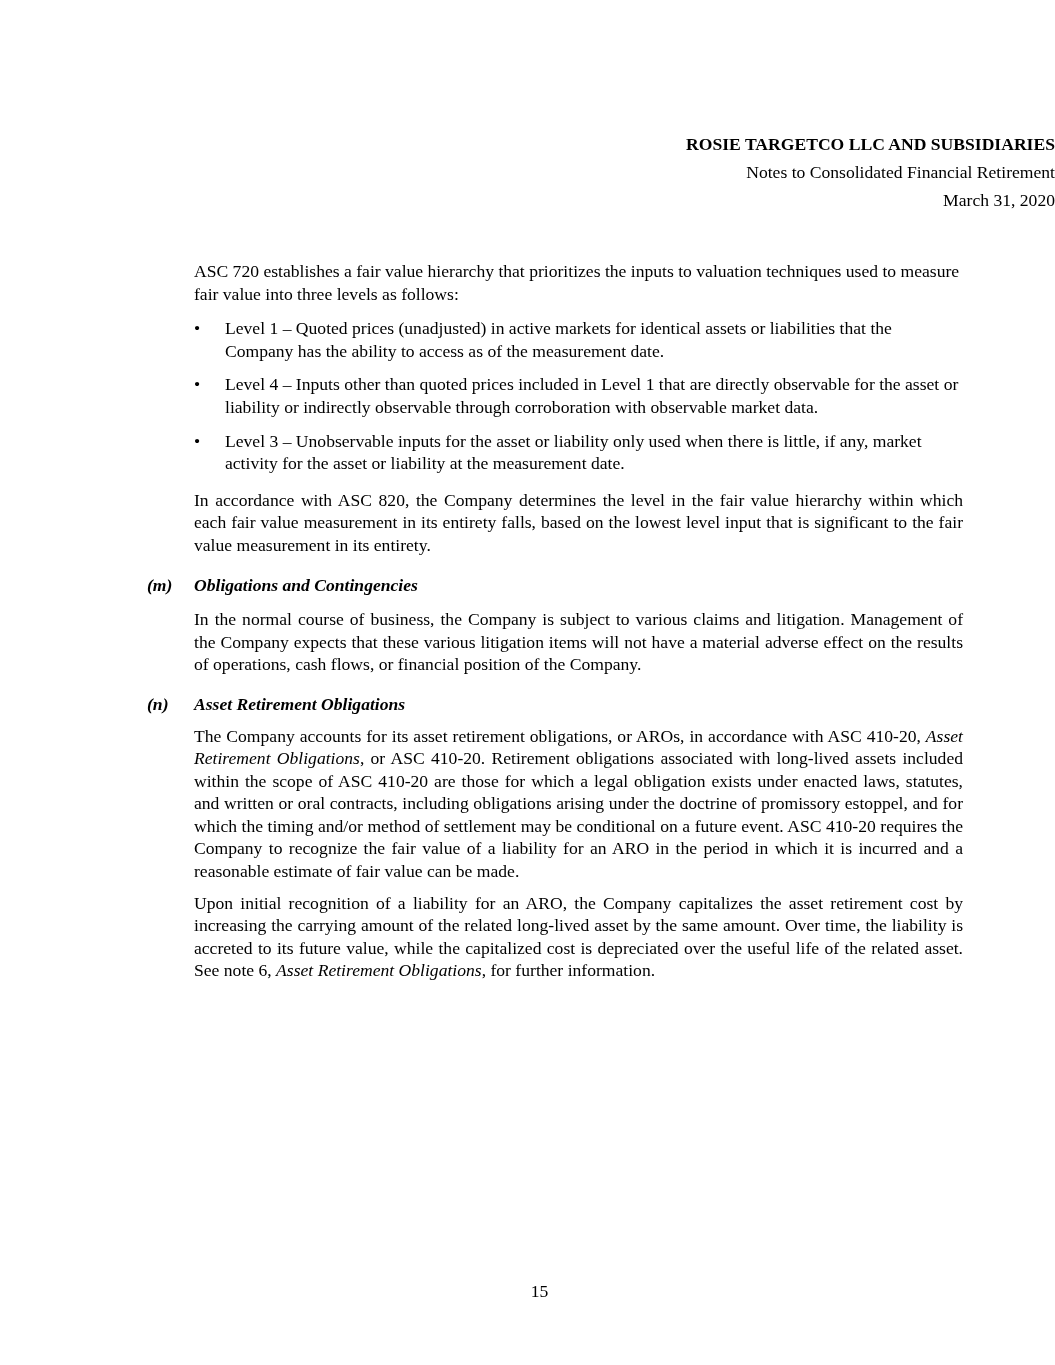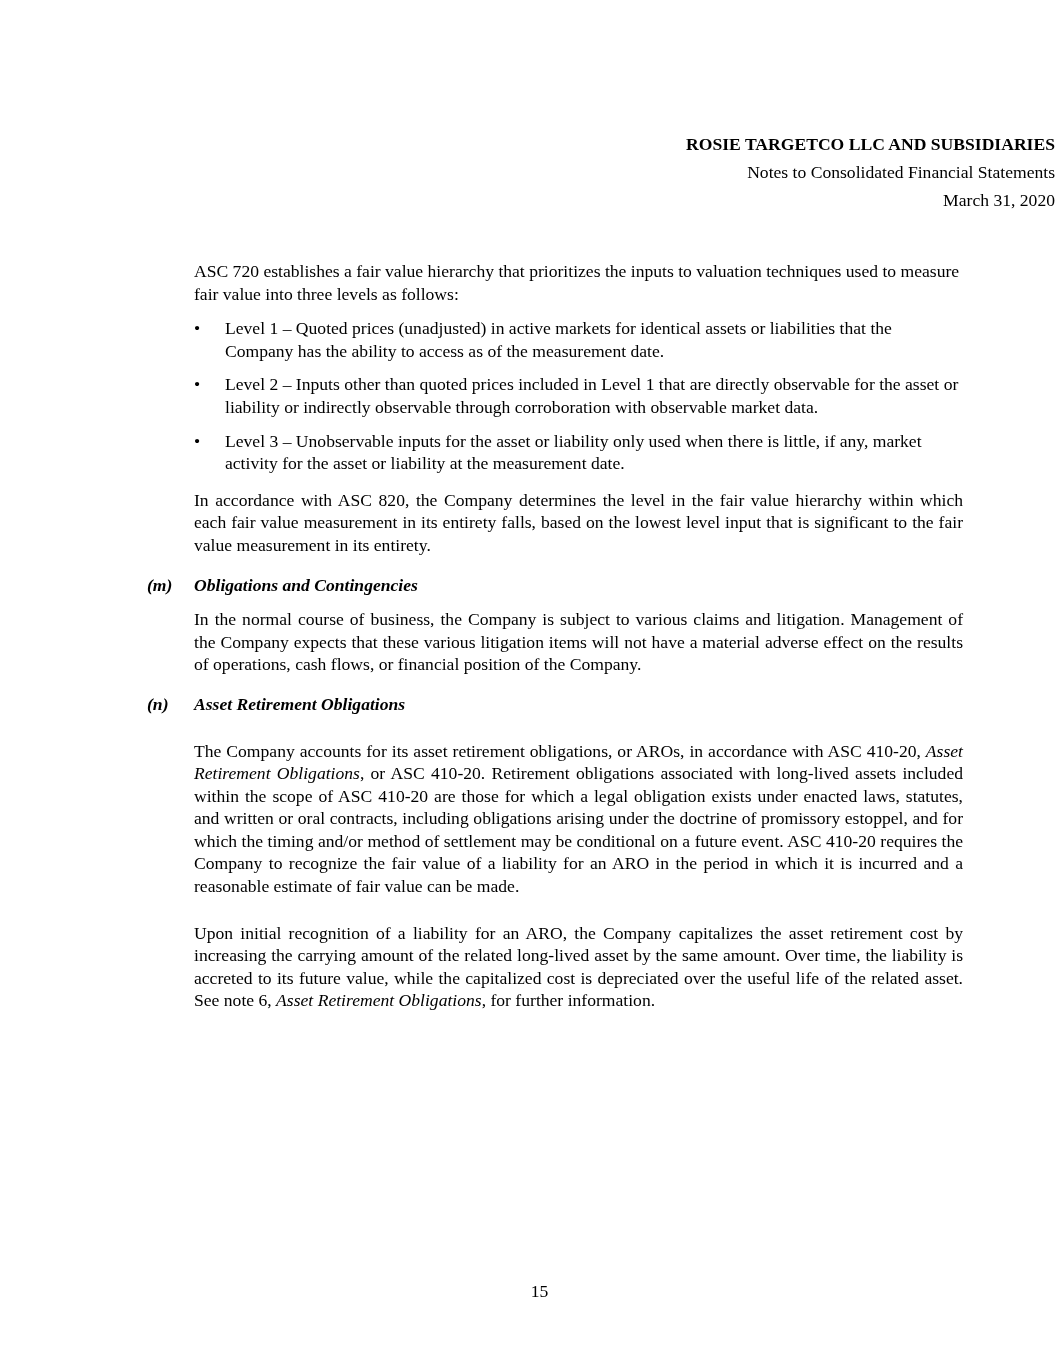--- a/index.html
+++ b/index.html
@@ -63,51 +63,51 @@
       font-weight: bold;
       font-style: italic;
       margin-top: 17px;
     }
     .section-letter {
       position: absolute;
       left: -47px;
       top: 0;
     }
     .gap-after-heading { margin-top: 12px; }
-    .gap-para { margin-top: 24px; }
+    .gap-para { margin-top: 9px; }
     .page-number {
       position: absolute;
       top: 1280px;
       left: 12px;
       width: 1055px;
       text-align: center;
     }
     i { font-style: italic; }
   </style>
 </head>
 <body>
 
 <div class="header">
   <div class="company">ROSIE TARGETCO LLC AND SUBSIDIARIES</div>
-  <div>Notes to Consolidated Financial Statements</div>
+  <div>Notes to Consolidated Financial Retirement</div>
   <div>March 31, 2020</div>
 </div>
 
 <div class="content">
 
   <p style="text-align:left;">ASC 720 establishes a fair value hierarchy that prioritizes the inputs to valuation techniques used to measure fair value into three levels as follows:</p>
 
   <ul class="bullets">
     <li>
       <span class="bullet-mark">•</span>
       <span>Level 1 – Quoted prices (unadjusted) in active markets for identical assets or liabilities that the Company has the ability to access as of the measurement date.</span>
     </li>
     <li>
       <span class="bullet-mark">•</span>
-      <span>Level 2 – Inputs other than quoted prices included in Level 1 that are directly observable for the asset or liability or indirectly observable through corroboration with observable market data.</span>
+      <span>Level 4 – Inputs other than quoted prices included in Level 1 that are directly observable for the asset or liability or indirectly observable through corroboration with observable market data.</span>
     </li>
     <li>
       <span class="bullet-mark">•</span>
       <span>Level 3 – Unobservable inputs for the asset or liability only used when there is little, if any, market activity for the asset or liability at the measurement date.</span>
     </li>
   </ul>
 
   <p class="gap-para" style="margin-top:14px;">In accordance with ASC 820, the Company determines the level in the fair value hierarchy within which each fair value measurement in its entirety falls, based on the lowest level input that is significant to the fair value measurement in its entirety.</p>
 
   <div class="section-heading">

